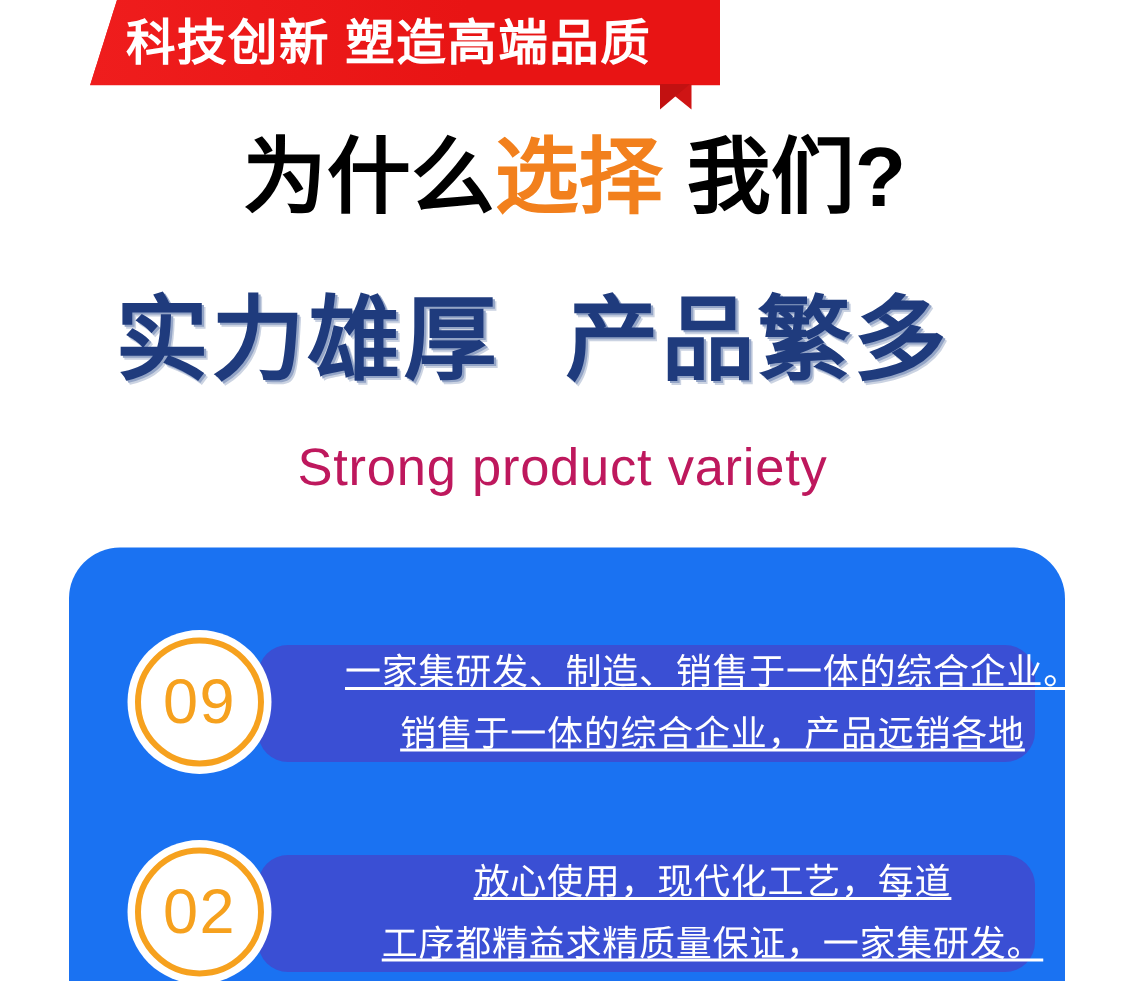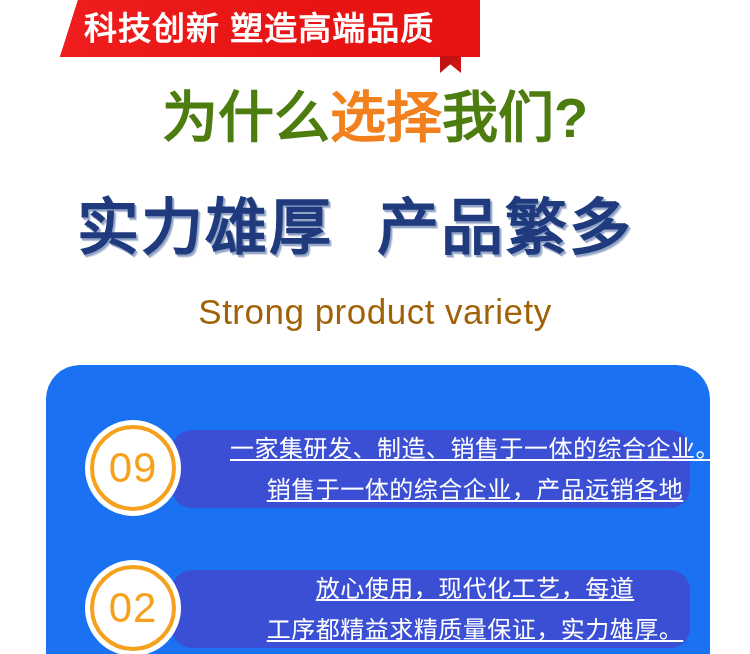--- a/index.html
+++ b/index.html
@@ -74,21 +74,21 @@
     left: 0;
     top: 82px;
     width: 750px;
     text-align: center;
     font-size: 56px;
     font-weight: bold;
     letter-spacing: 0px;
     line-height: 72px;
     white-space: nowrap;
   }
-  .hl-blue  { color: #4d7c0f; }
+  .hl-blue  { color: #000000; margin-left: 16px; }
   .hl-orange{ color: #f2801d; }
 
   
   .headline-2 {
     position: absolute;
     left: 0;
     top: 186px;
     width: 710px;
     text-align: center;
     font-size: 62px;
@@ -102,21 +102,21 @@
   .hl2-gap { display: inline-block; width: 44px; }
 
   
   .subtitle-en {
     position: absolute;
     left: 0;
     top: 292px;
     width: 750px;
     text-align: center;
     font-size: 35px;
-    color: #a16207;
+    color: #be185d;
     letter-spacing: 0.5px;
     white-space: nowrap;
   }
 
   
   .blue-panel {
     position: absolute;
     left: 46px;
     top: 365px;
     width: 664px;
@@ -229,19 +229,19 @@
     </div>
 
     <div class="feature-row row-2">
       <div class="feature-pill"></div>
       <div class="num-circle">
         <div class="num-ring"></div>
         <div class="num-text">02</div>
       </div>
       <div class="feature-text">
         <span class="line">放心使用，现代化工艺，每道</span>
-        <span class="line">工序都精益求精质量保证，实力雄厚。</span>
+        <span class="line">工序都精益求精质量保证，一家集研发。</span>
       </div>
     </div>
 
   </div>
 
 </div>
 
 </body></html>

